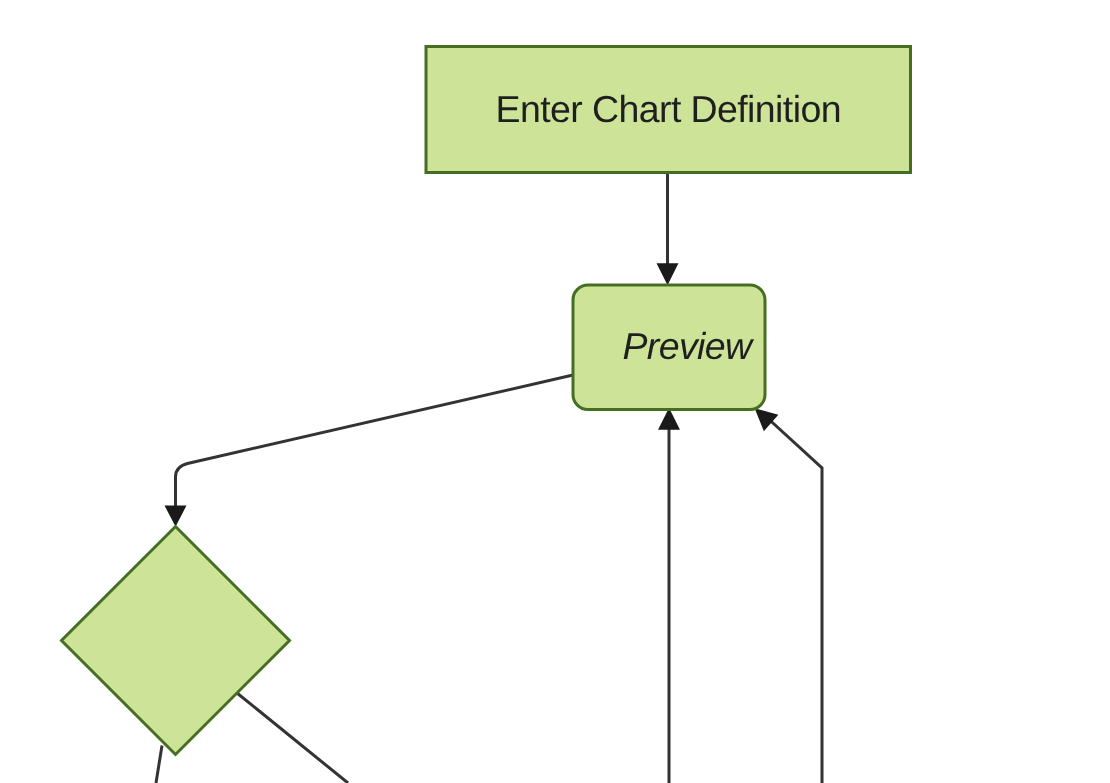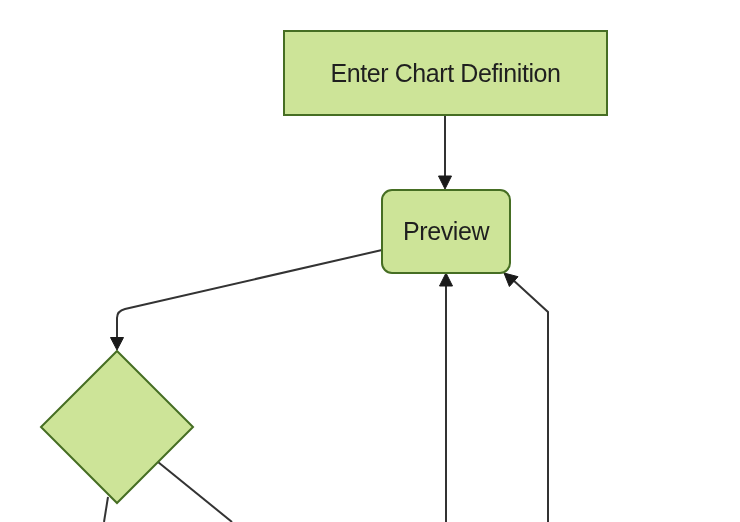--- a/index.html
+++ b/index.html
@@ -45,21 +45,21 @@
     display: flex;
     align-items: center;
     justify-content: center;
     color: var(--text);
     font-size: 25px;
     letter-spacing: -0.4px;
     white-space: nowrap;
     pointer-events: none;
   }
   .label-enter { left: 286px; top: 33px;  width: 319px; height: 80px; }
-  .label-preview { left: 384px; top: 192px; width: 124px; height: 79px; }
+  .label-preview { left: 396px; top: 192px; width: 124px; height: 79px; font-style: italic; }
   .label-decide { left: 47px;  top: 407px; width: 140px; height: 40px; }
 </style>
 </head>
 <body>
 
 <div class="canvas">
 
   <svg class="edges-layer" viewBox="0 0 740 522">
 
     <g>

